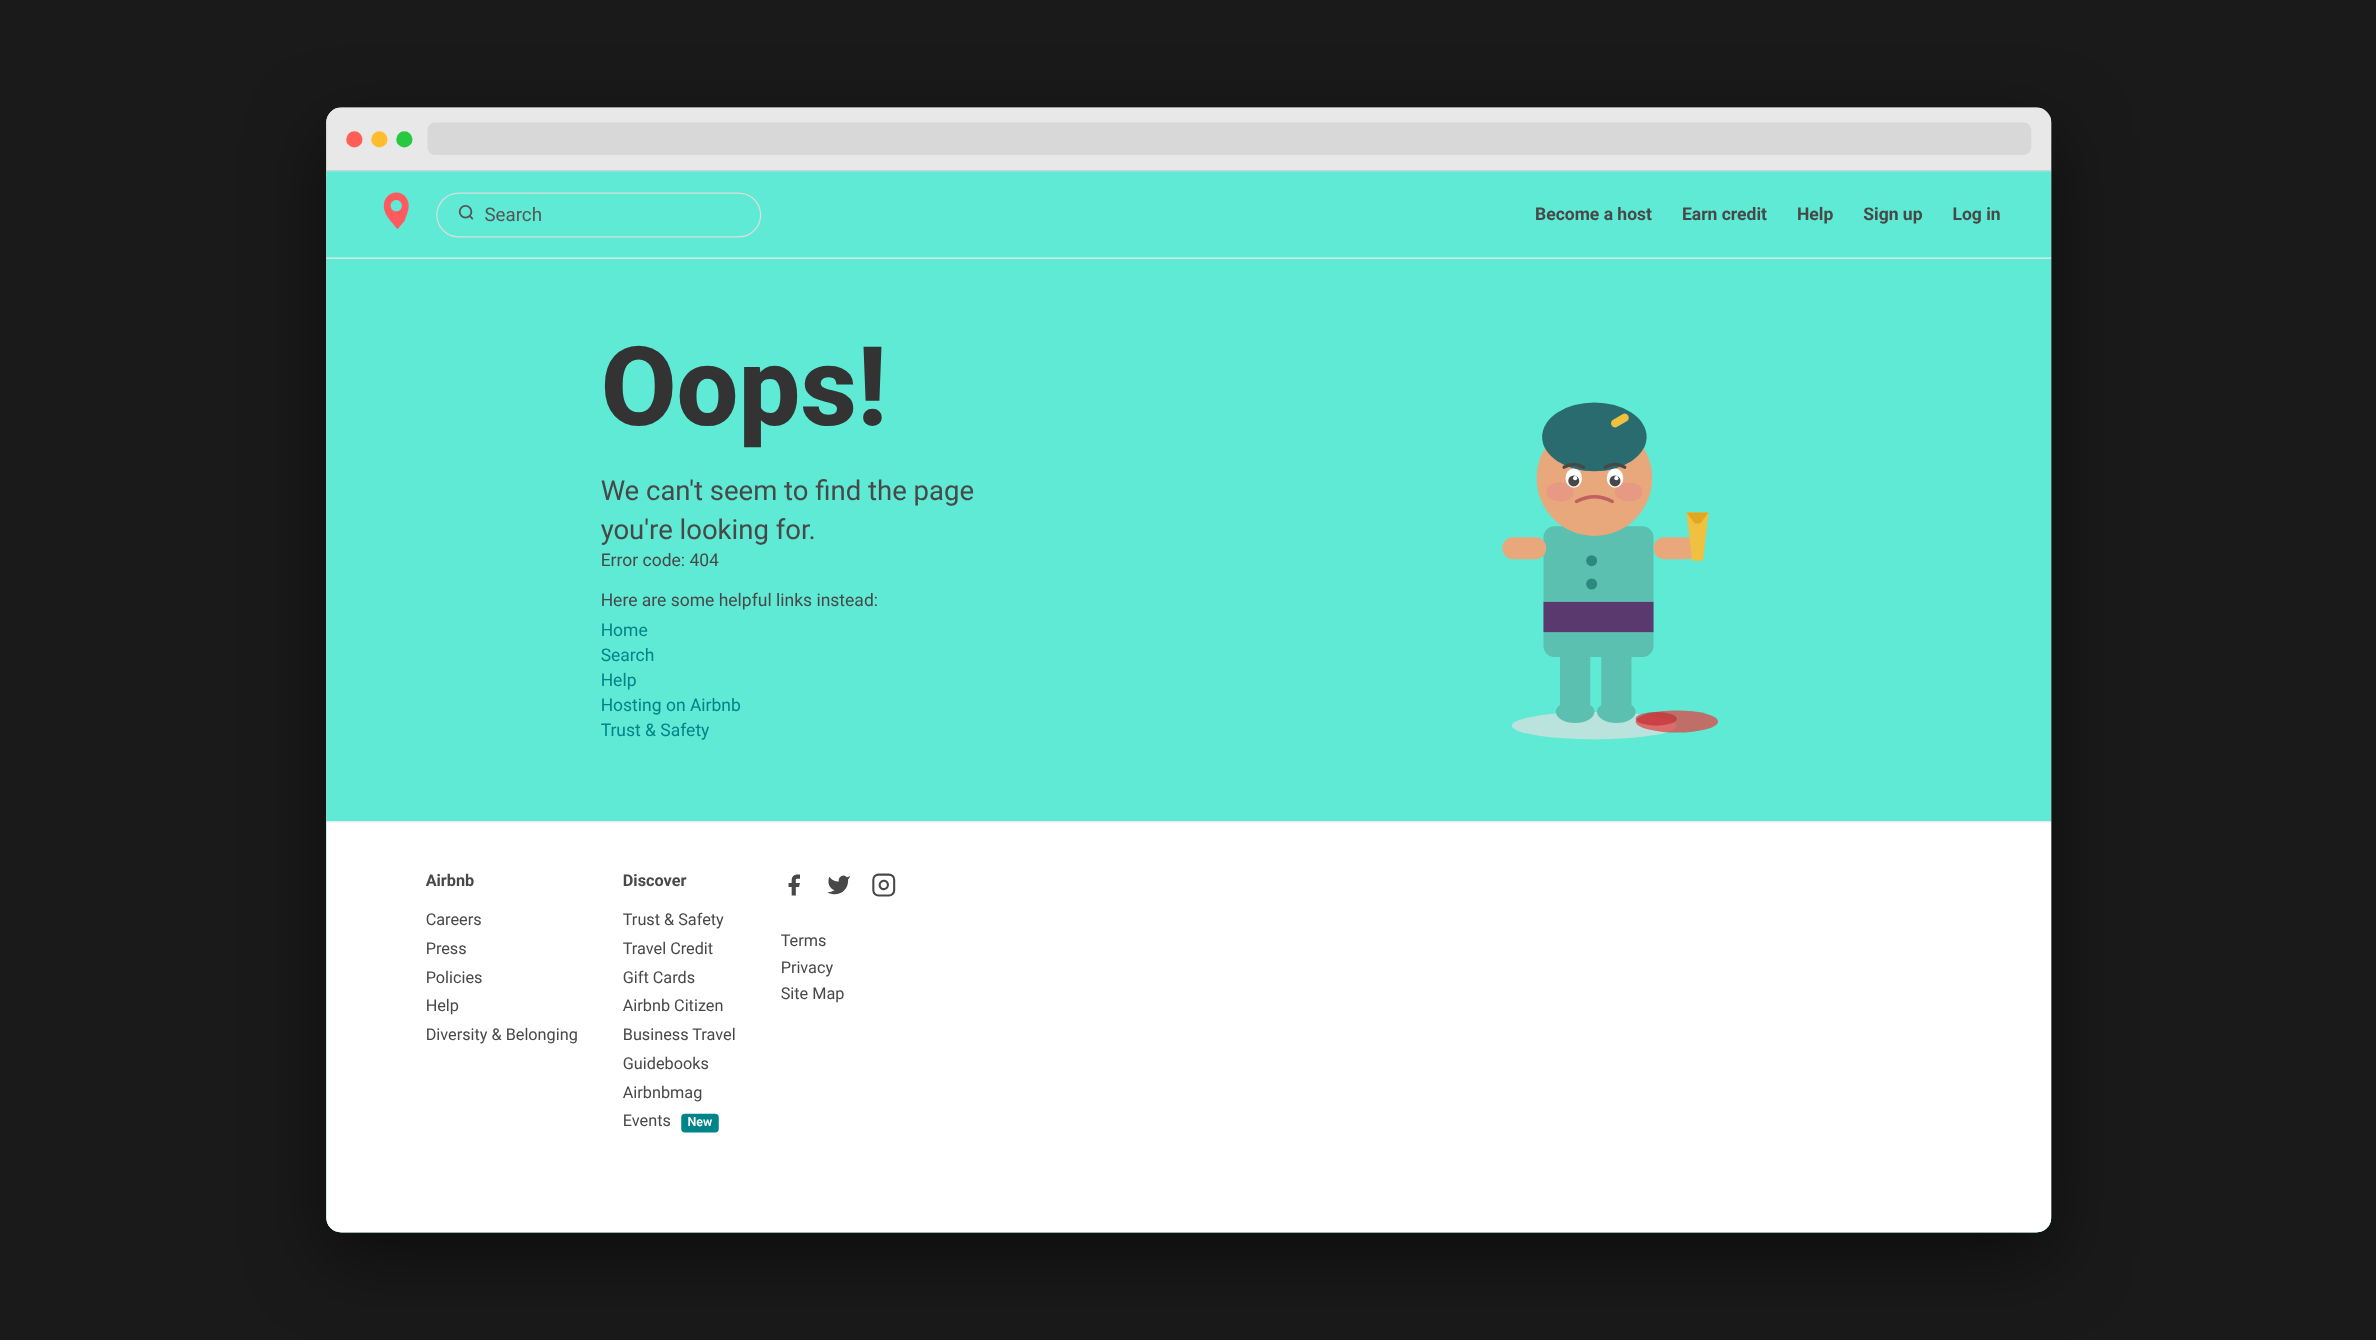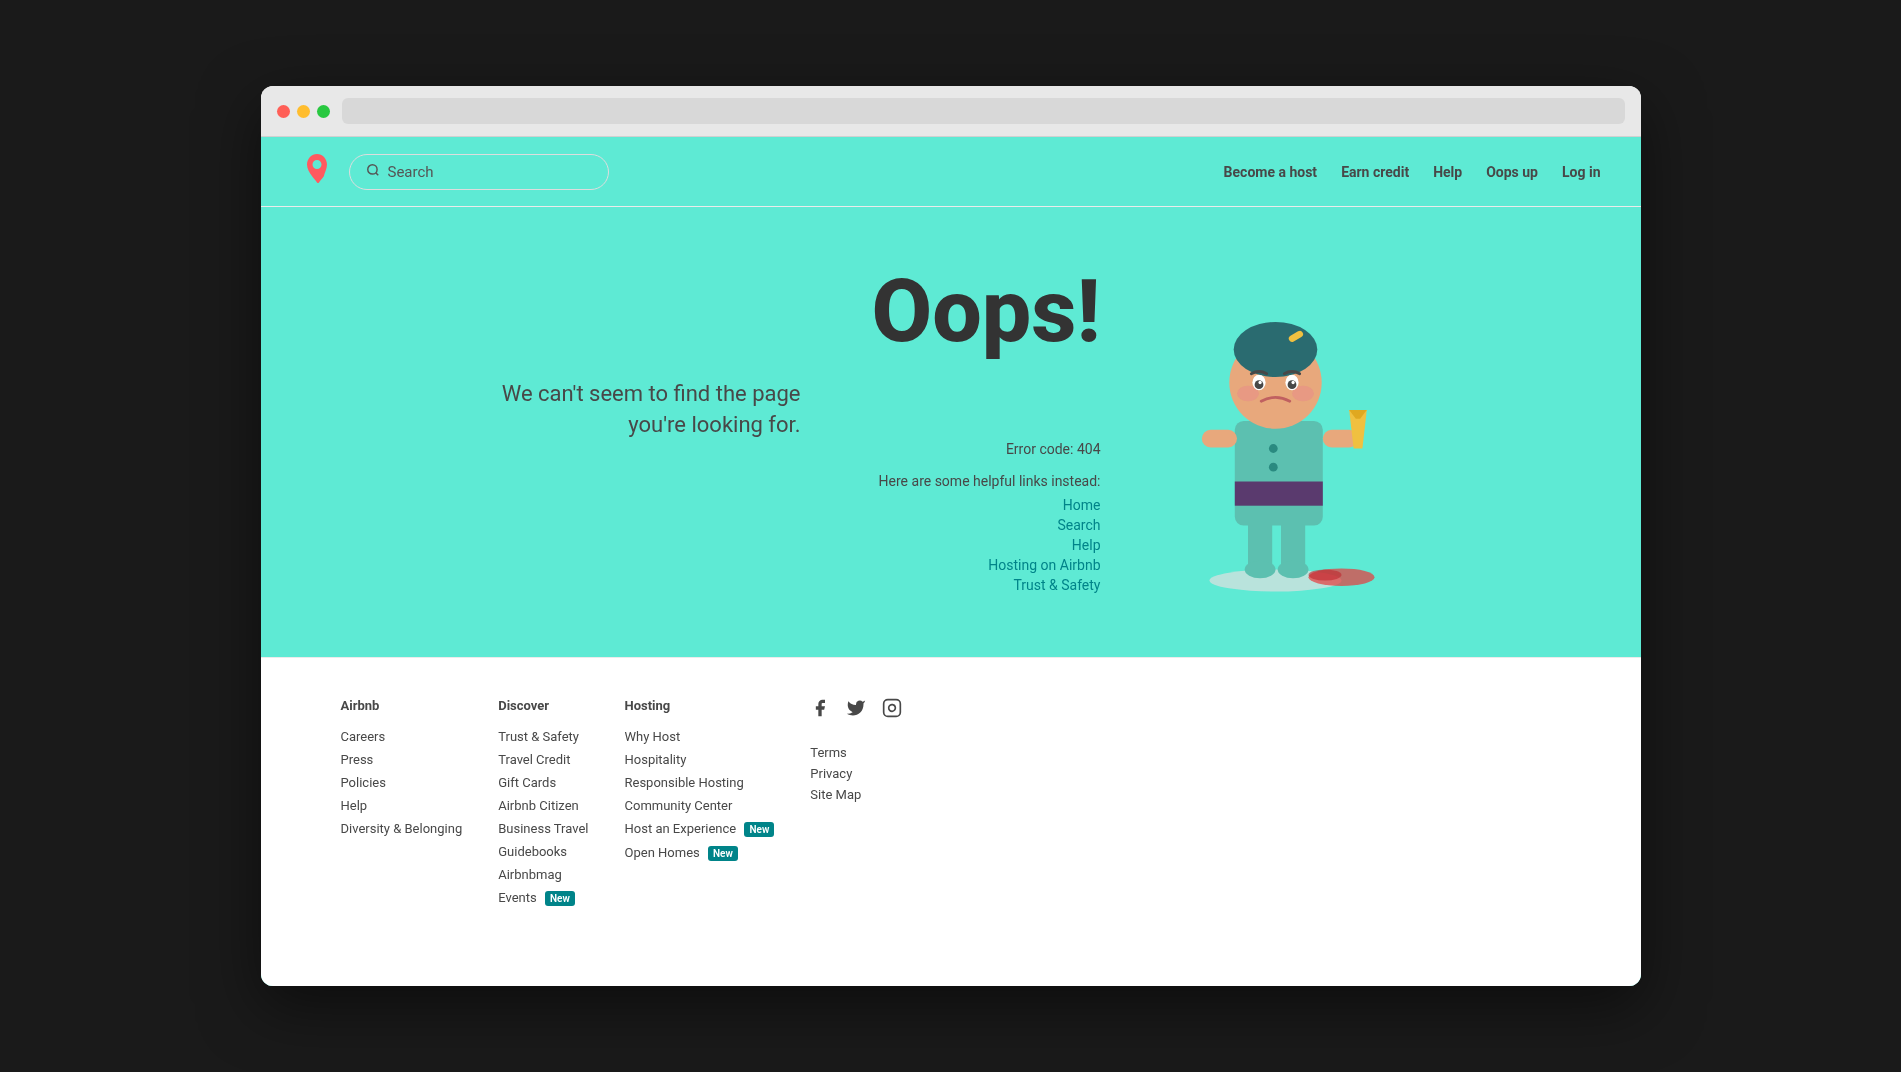--- a/index.html
+++ b/index.html
@@ -102,21 +102,20 @@
       display: flex;
       padding: 60px 80px;
       justify-content: space-between;
       align-items: flex-start;
       max-width: 1100px;
       margin: 0 auto;
     }
     .error-text-section {
       flex: 1;
       padding-right: 40px;
-      text-align: right;
     }
     .oops-title {
       font-size: 88px;
       font-weight: 800;
       color: #333;
       line-height: 1;
       margin-bottom: 24px;
     }
     .error-subtitle {
       font-size: 22px;
@@ -251,21 +250,21 @@
             </svg>
           </span>
           <span class="search-bar-text">Search</span>
         </div>
       </div>
 
       <nav class="header-right">
         <a class="header-link">Become a host</a>
         <a class="header-link">Earn credit</a>
         <a class="header-link">Help</a>
-        <a class="header-link">Oops up</a>
+        <a class="header-link">Sign up</a>
         <a class="header-link">Log in</a>
       </nav>
     </header>
 
     <main class="main-content">
       <div class="error-text-section">
         <h1 class="oops-title">Oops!</h1>
         <p class="error-subtitle">We can't seem to find the page you're looking for.</p>
         <p class="error-code">Error code: 404</p>
         <p class="helpful-links-intro">Here are some helpful links instead:</p>
@@ -351,29 +350,20 @@
           <a>Trust &amp; Safety</a>
           <a>Travel Credit</a>
           <a>Gift Cards</a>
           <a>Airbnb Citizen</a>
           <a>Business Travel</a>
           <a>Guidebooks</a>
           <a>Airbnbmag</a>
           <a>Events <span class="badge badge-teal">New</span></a>
         </div>
 
-        <div class="footer-column">
-          <h4>Hosting</h4>
-          <a>Why Host</a>
-          <a>Hospitality</a>
-          <a>Responsible Hosting</a>
-          <a>Community Center</a>
-          <a>Host an Experience <span class="badge badge-teal">New</span></a>
-          <a>Open Homes <span class="badge badge-teal">New</span></a>
-        </div>
 
         <div class="footer-column footer-right">
           <div class="social-icons">
             <a class="social-icon">
               <svg width="20" height="20" viewBox="0 0 24 24" fill="#484848">
                   <path d="M18 2h-3a5 5 0 0 0-5 5v3H7v4h3v8h4v-8h3l1-4h-4V7a1 1 0 0 1 1-1h3z"></path>
                 </svg>
             </a>
             <a class="social-icon">
               <svg width="20" height="20" viewBox="0 0 24 24" fill="#484848">

